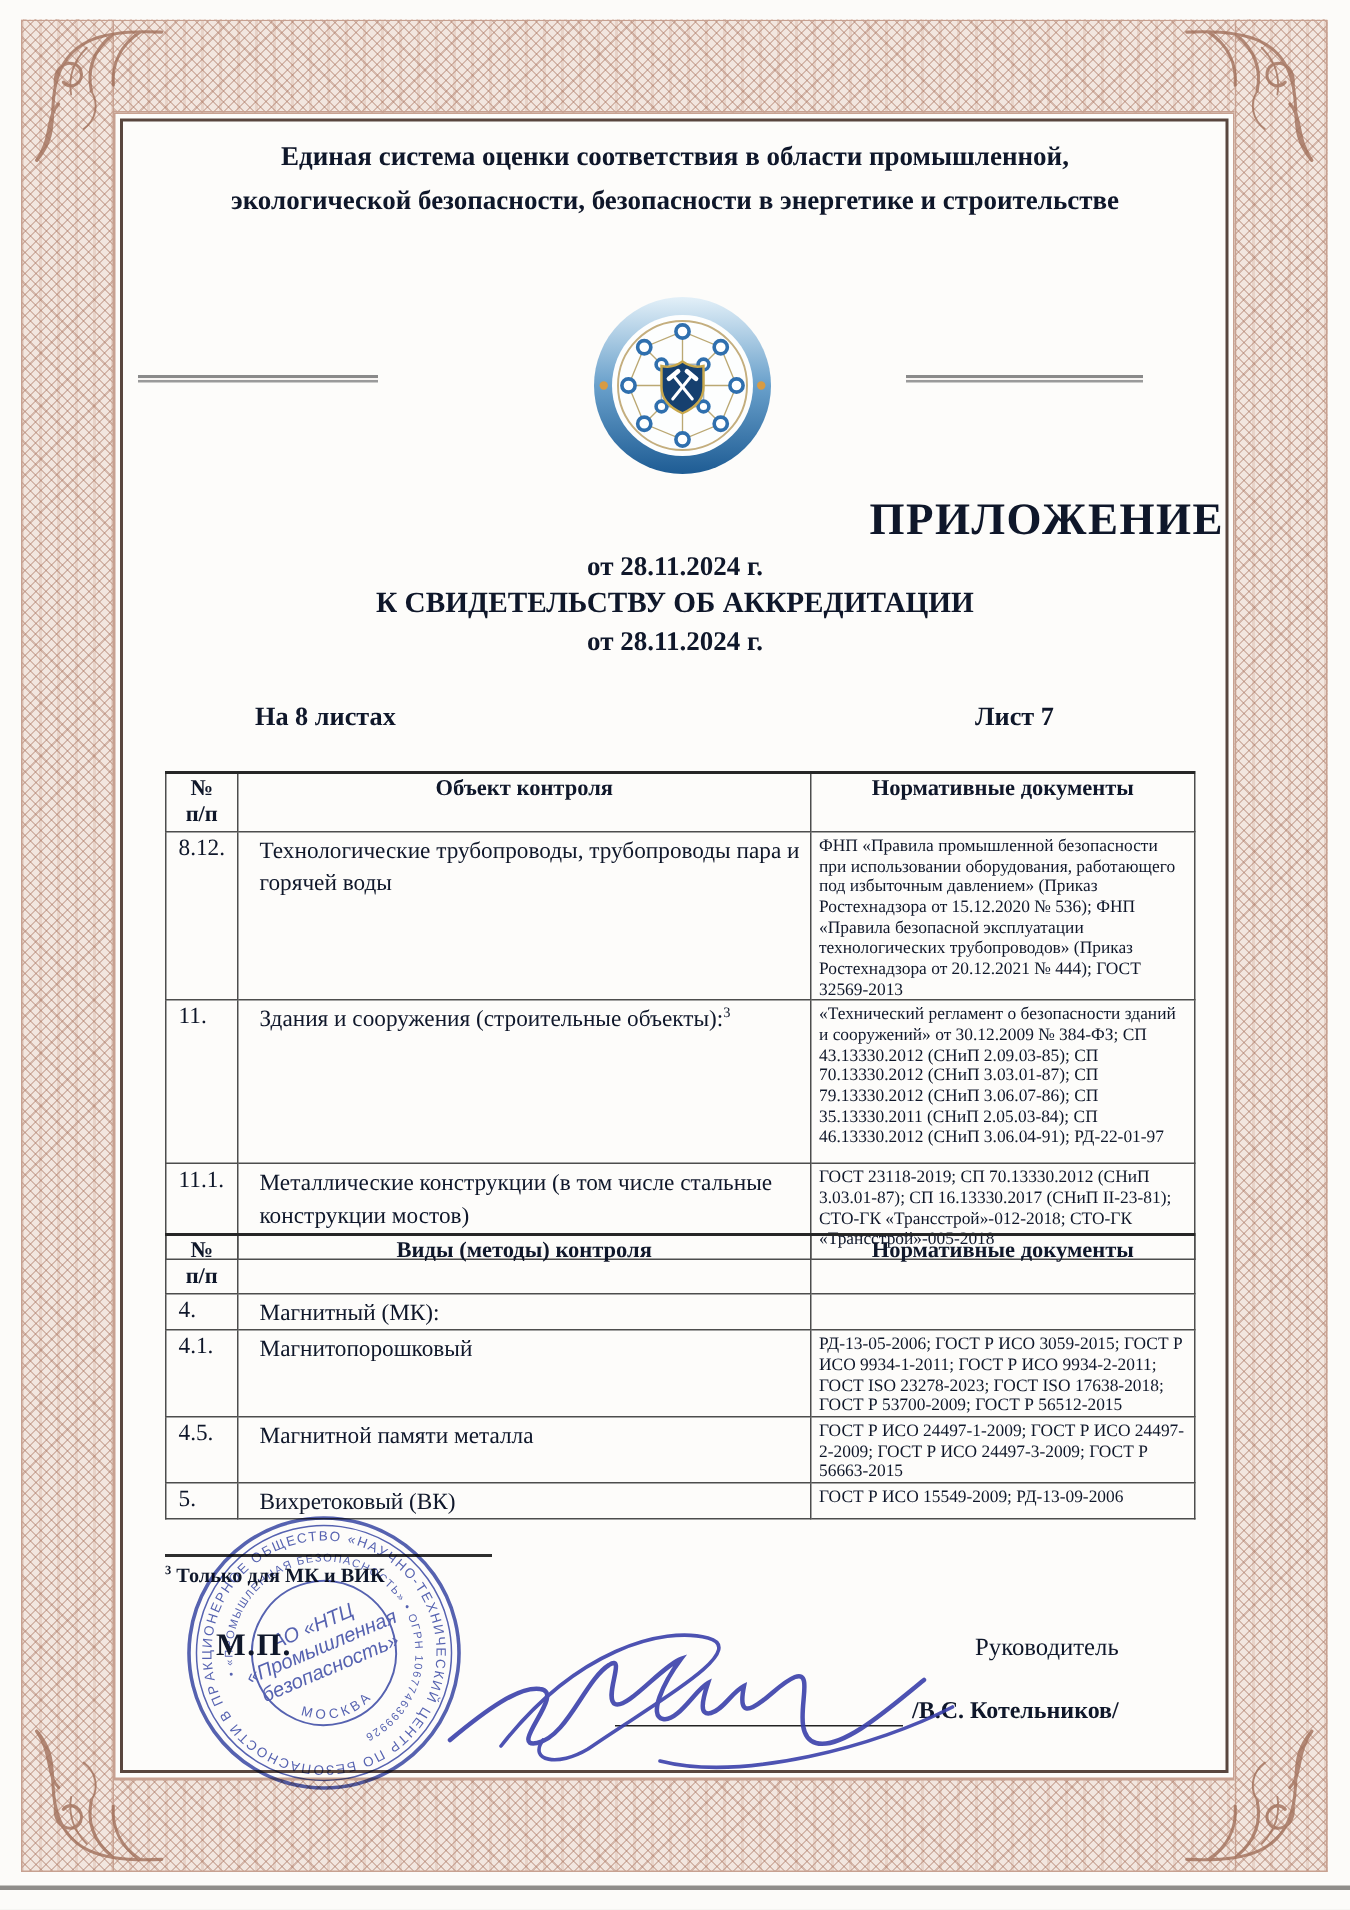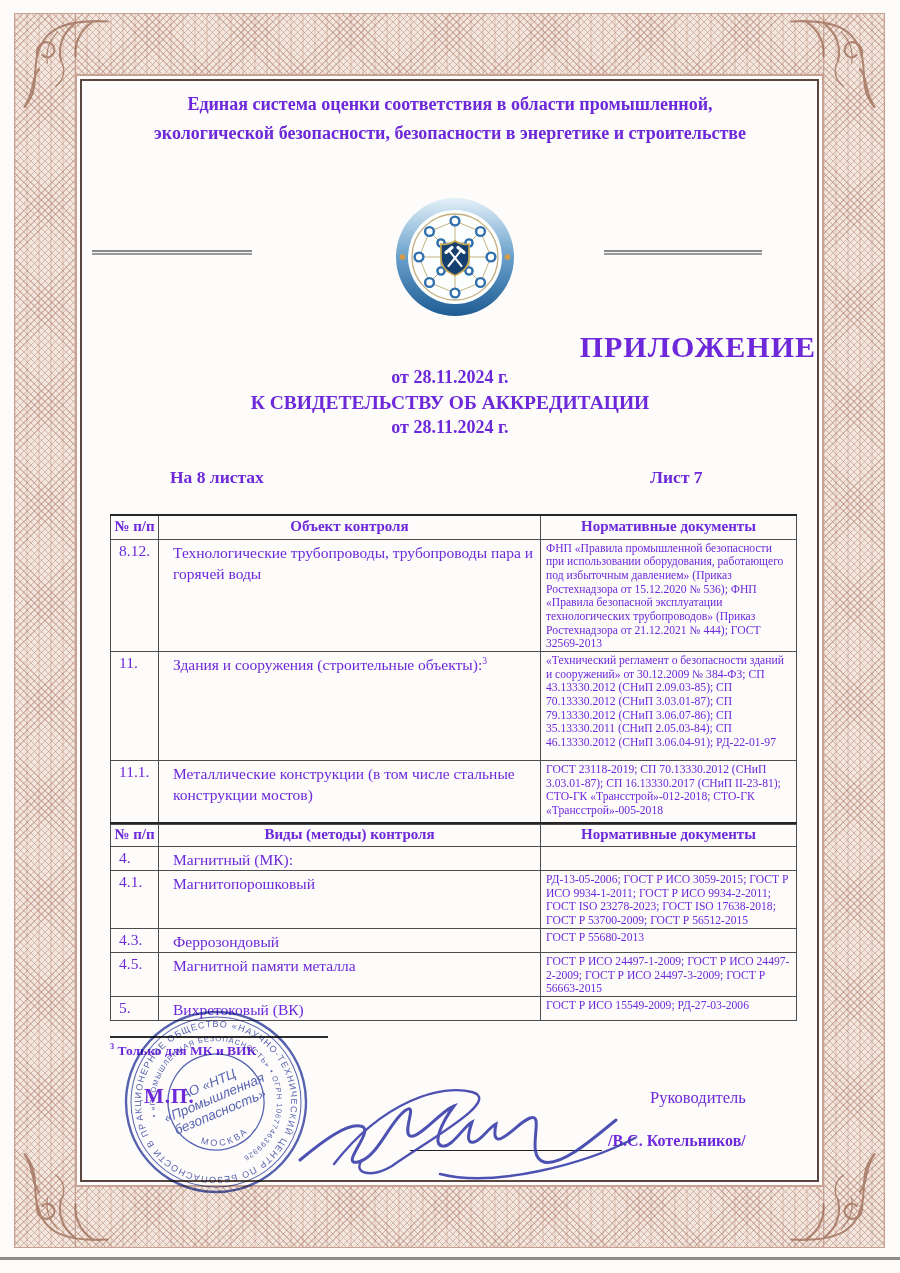--- a/index.html
+++ b/index.html
@@ -1,18 +1,18 @@
 <!DOCTYPE html>
 <html><head>
 <meta charset="utf-8">
 <style>
   html,body{margin:0;padding:0;}
   body{width:900px;height:1273px;background:#e9e7e4;}
   .page{position:relative;width:900px;height:1273px;background:#fcfbf9;overflow:hidden;
-        font-family:"Liberation Serif","DejaVu Serif",serif;color:#6d28d9;}
+        font-family:"Liberation Serif","DejaVu Serif",serif;color:#0f172a;}
   
   .frame{position:absolute;left:14px;top:13px;width:871px;height:1235px;}
   .fr-strip{position:absolute;background:
       repeating-linear-gradient(45deg, rgba(168,114,93,.40) 0 1px, transparent 1px 5px),
       repeating-linear-gradient(-45deg, rgba(168,114,93,.40) 0 1px, transparent 1px 5px),
       repeating-linear-gradient(90deg, rgba(193,143,120,.22) 0 2px, transparent 2px 12px),
       #f2e6df;
       box-shadow:inset 0 0 0 1px #c7a191;}
   .fr-top{left:0;top:0;right:0;height:62px;}
   .fr-bottom{left:0;bottom:0;right:0;height:62px;}
@@ -39,21 +39,21 @@
   .t-date{font-size:18px;margin-top:3px;}
   .t-sub{font-size:19.5px;margin-top:4px;}
   .t-num{font-size:27px;margin-top:4px;}
   .sheets-l{position:absolute;left:86px;top:383px;font-size:17.5px;font-weight:bold;}
   .sheets-r{position:absolute;left:566px;top:383px;font-size:17.5px;font-weight:bold;}
   table.doc{position:absolute;left:26px;width:686px;border-collapse:collapse;table-layout:fixed;
        border:1px solid #4a4a4a;border-top:2px solid #262626;}
   .tbl1{top:430px;}
   .tbl2{top:738px;}
   table.doc td,table.doc th{border:1px solid #4d4d4d;vertical-align:top;overflow:hidden;}
-  th.h{font-size:15px;font-weight:bold;text-align:center;padding:2px 0;border-bottom:1.5px solid #333;}
+  th.h{font-size:15px;font-weight:bold;text-align:center;padding:2px 12px;border-bottom:1.5px solid #333;}
   td.num{font-size:15.5px;padding:2px 0 0 8px;}
   td.obj{font-size:15.5px;line-height:1.38;padding:2px 6px 0 14px;}
   td.docs{font-size:11.6px;line-height:1.18;padding:2px 5px 0 5px;}
   sup{font-size:62%;}
   .fnote-line{position:absolute;left:26px;top:952px;width:218px;border-top:2px solid #2e2e2e;}
   .fnote{position:absolute;left:26px;top:958px;font-size:13.5px;font-weight:bold;}
   .mp{position:absolute;left:60px;top:1000px;font-size:21px;font-weight:bold;letter-spacing:1px;z-index:6;}
   .stamp{position:absolute;left:36px;top:922px;width:192px;height:192px;transform:rotate(-14deg);
          mix-blend-mode:multiply;opacity:.92;z-index:5;}
   .sig{position:absolute;left:206px;top:990px;width:360px;height:120px;z-index:7;}
@@ -197,21 +197,21 @@
         </colgroup>
       <tbody>
           <tr style="height:24px">
         <th class="h">№ п/п</th>
         <th class="h">Объект контроля</th>
         <th class="h">Нормативные документы</th>
       </tr>
       <tr style="height:99px">
         <td class="num">8.12.</td>
         <td class="obj">Технологические трубопроводы, трубопроводы пара и горячей воды</td>
-        <td class="docs">ФНП «Правила промышленной безопасности при использовании оборудования, работающего под избыточным давлением» (Приказ Ростехнадзора от 15.12.2020 № 536); ФНП «Правила безопасной эксплуатации технологических трубопроводов» (Приказ Ростехнадзора от 21.12.2021 № 444); ГОСТ 32569-2013</td>
+        <td class="docs">ФНП «Правила промышленной безопасности при использовании оборудования, работающего под избыточным давлением» (Приказ Ростехнадзора от 15.12.2020 № 536); ФНП «Правила безопасной эксплуатации технологических трубопроводов» (Приказ Ростехнадзора от 20.12.2021 № 444); ГОСТ 32569-2013</td>
       </tr>
       <tr style="height:109px">
         <td class="num">11.</td>
         <td class="obj"><span>Здания и сооружения (строительные объекты):</span><sup>3</sup></td>
         <td class="docs">«Технический регламент о безопасности зданий и сооружений» от 30.12.2009 № 384-ФЗ; СП 43.13330.2012 (СНиП 2.09.03-85); СП 70.13330.2012 (СНиП 3.03.01-87); СП 79.13330.2012 (СНиП 3.06.07-86); СП 35.13330.2011 (СНиП 2.05.03-84); СП 46.13330.2012 (СНиП 3.06.04-91); РД-22-01-97</td>
       </tr>
       <tr style="height:64px">
         <td class="num">11.1.</td>
         <td class="obj">Металлические конструкции (в том числе стальные конструкции мостов)</td>
         <td class="docs">ГОСТ 23118-2019; СП 70.13330.2012 (СНиП 3.03.01-87); СП 16.13330.2017 (СНиП II-23-81); СТО-ГК «Трансстрой»-012-2018; СТО-ГК «Трансстрой»-005-2018</td>
@@ -234,34 +234,29 @@
       <tr style="height:23px">
         <td class="num">4.</td>
         <td class="obj">Магнитный (МК):</td>
         <td class="docs"></td>
       </tr>
       <tr style="height:57px">
         <td class="num">4.1.</td>
         <td class="obj">Магнитопорошковый</td>
         <td class="docs">РД-13-05-2006; ГОСТ Р ИСО 3059-2015; ГОСТ Р ИСО 9934-1-2011; ГОСТ Р ИСО 9934-2-2011; ГОСТ ISO 23278-2023; ГОСТ ISO 17638-2018; ГОСТ Р 53700-2009; ГОСТ Р 56512-2015</td>
       </tr>
-      <tr style="height:23px">
-        <td class="num">4.3.</td>
-        <td class="obj">Феррозондовый</td>
-        <td class="docs">ГОСТ Р 55680-2013</td>
-      </tr>
       <tr style="height:42px">
         <td class="num">4.5.</td>
         <td class="obj">Магнитной памяти металла</td>
         <td class="docs">ГОСТ Р ИСО 24497-1-2009; ГОСТ Р ИСО 24497-2-2009; ГОСТ Р ИСО 24497-3-2009; ГОСТ Р 56663-2015</td>
       </tr>
       <tr style="height:22px">
         <td class="num">5.</td>
         <td class="obj">Вихретоковый (ВК)</td>
-        <td class="docs">ГОСТ Р ИСО 15549-2009; РД-27-03-2006</td>
+        <td class="docs">ГОСТ Р ИСО 15549-2009; РД-13-09-2006</td>
       </tr>
     </tbody>
       </table>
 
     <div class="fnote-line"></div>
     <div class="fnote"><sup>3</sup> <span>Только для МК и ВИК</span></div>
 
     <div class="stamp">
       <svg viewBox="-96 -96 192 192" width="192" height="192">
         <g fill="none" stroke="#4856ae">

